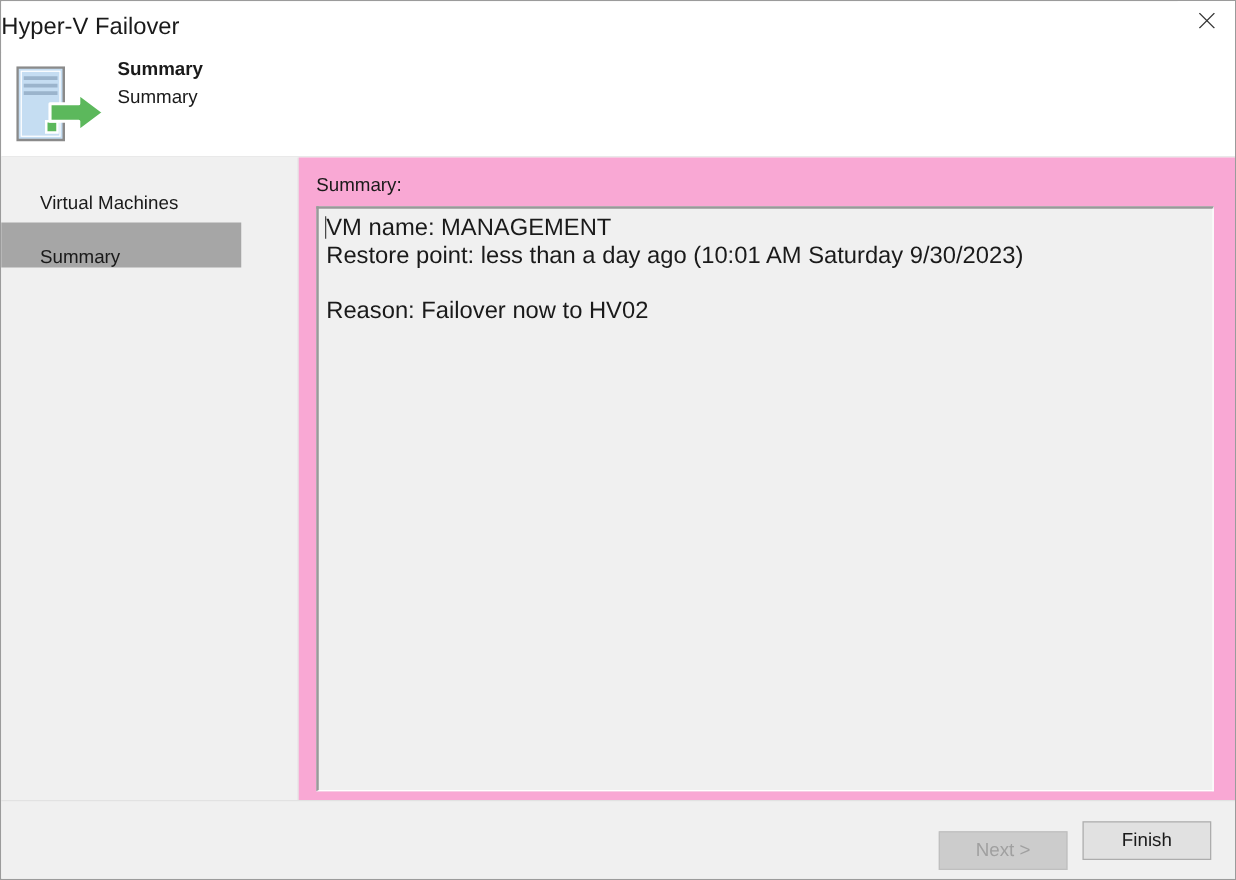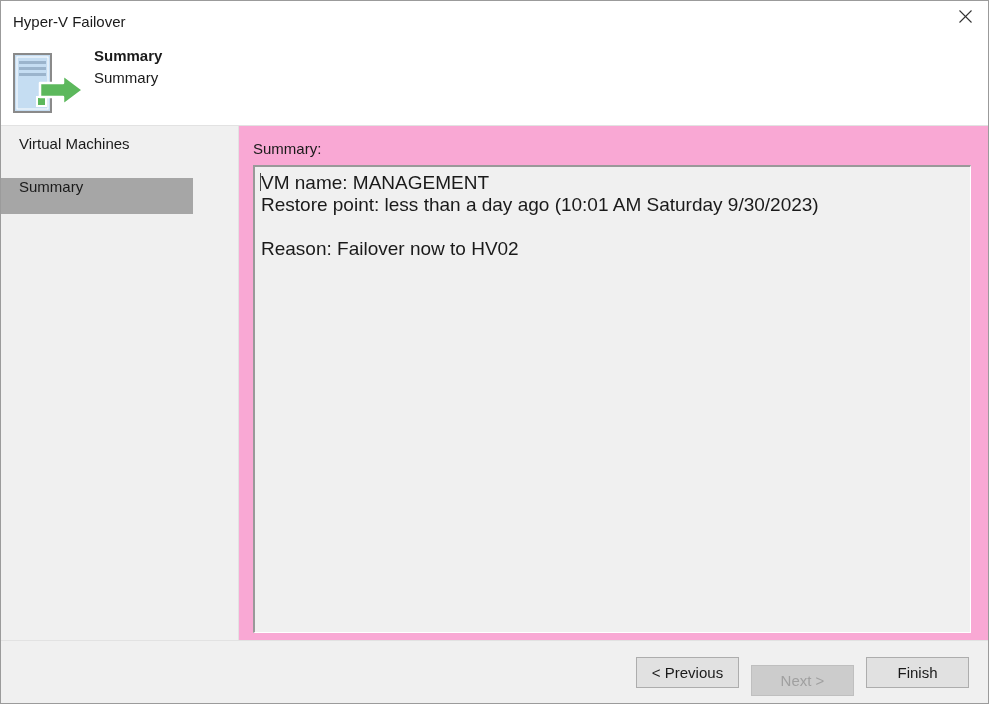--- a/index.html
+++ b/index.html
@@ -28,23 +28,23 @@
 
   
   .titlebar {
     position: relative;
     height: 41px;
     flex: 0 0 41px;
     background: #ffffff;
   }
   .title-text {
     position: absolute;
-    left: 12px;
+    left: 0;
     top: 12px;
-    font-size: 15px;
+    font-size: 19px;
     color: #1a1a1a;
     line-height: 18px;
     white-space: nowrap;
   }
   .close-btn {
     position: absolute;
     right: 0;
     top: 0;
     width: 46px;
     height: 31px;
@@ -102,22 +102,22 @@
     width: 238px;
     flex: 0 0 238px;
     background: #f0f0f0;
     border-right: 1px solid #e2e2e2;
     padding-top: 9px;
     box-sizing: border-box;
   }
   .nav-item {
     height: 36px;
     display: flex;
-    align-items: flex-start;
-    padding-left: 18px;
+    align-items: flex-end;
+    padding-left: 31px;
     font-size: 15px;
     color: #1a1a1a;
     box-sizing: border-box;
     cursor: default;
     margin-bottom: 7px;
     width: 192px;
   }
   .nav-item.selected {
     background: #a6a6a6;
   }
@@ -264,18 +264,17 @@
         <div class="summary-text">VM name: MANAGEMENT
 Restore point: less than a day ago (10:01 AM Saturday 9/30/2023)
 
 Reason: Failover now to HV02</div>
       </div>
     </div>
 
   </div>
 
   <div class="footer">
-    <button class="btn">&lt; Previous</button>
     <button class="btn disabled" disabled="">Next &gt;</button>
     <button class="btn">Finish</button>
   </div>
 
 </div>
 
 </body></html>

